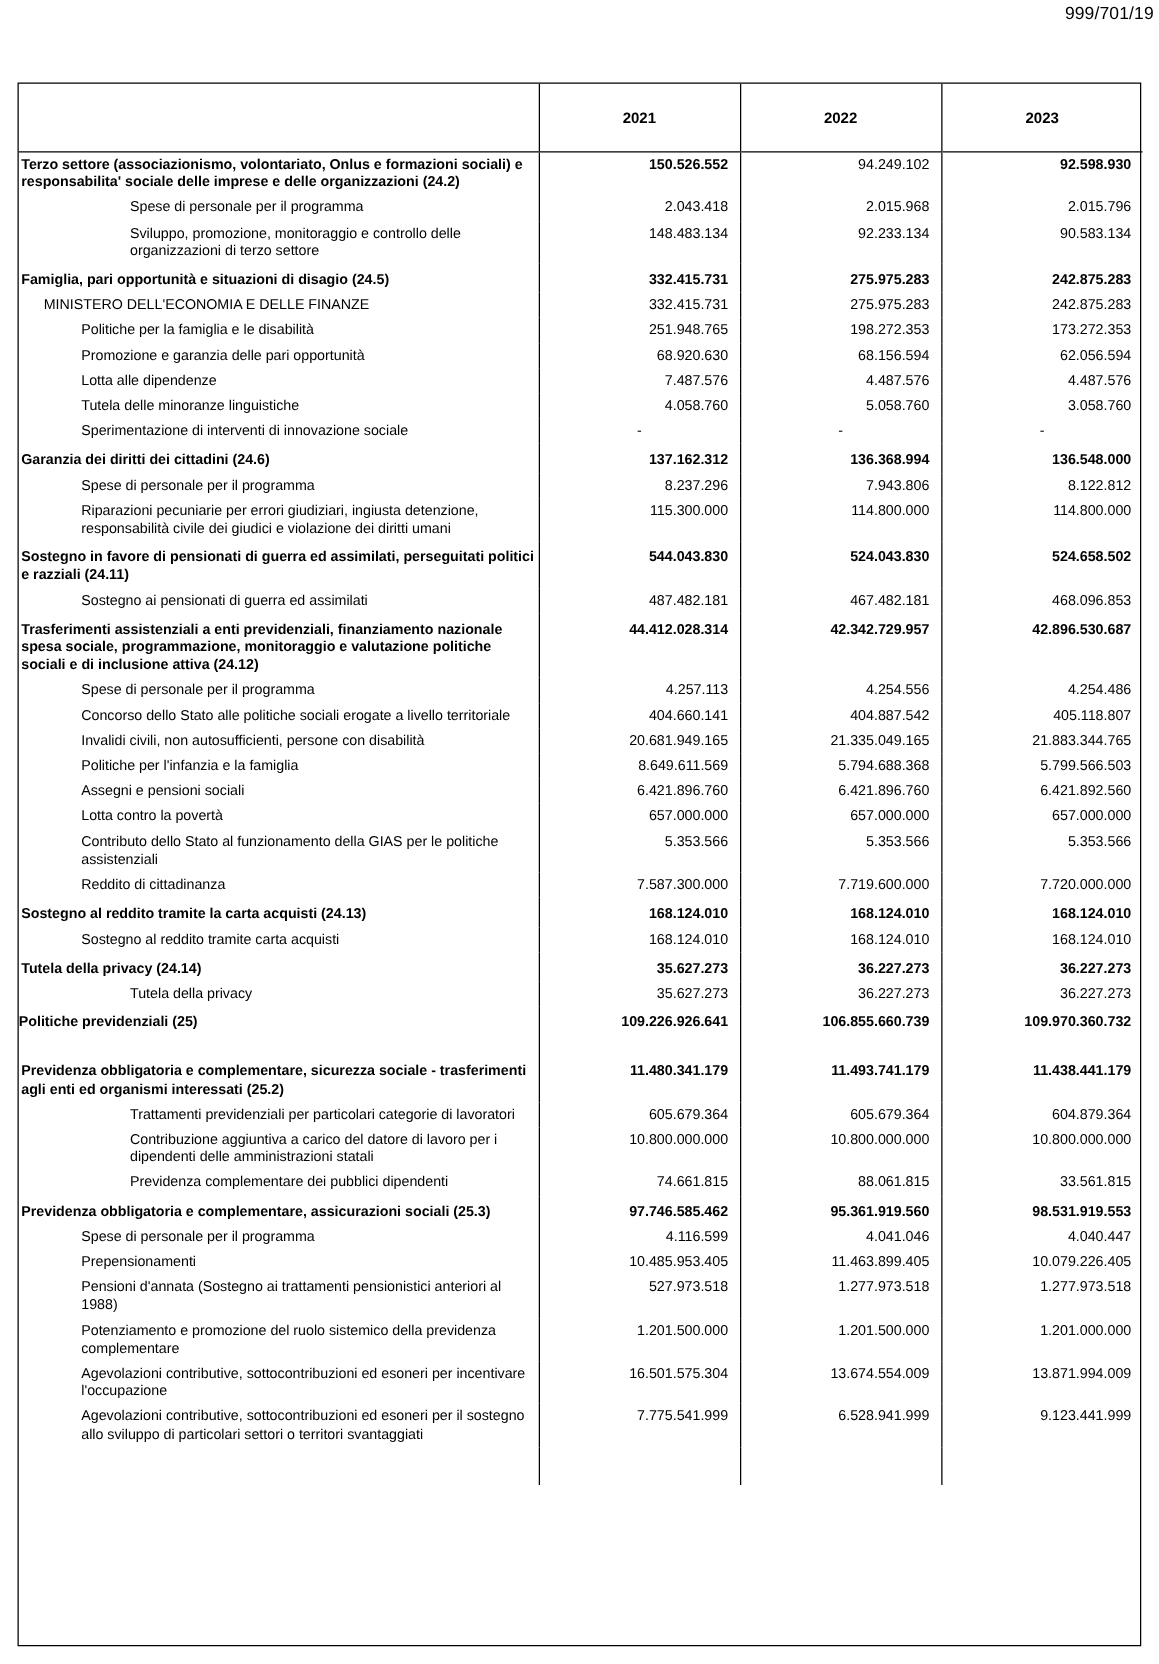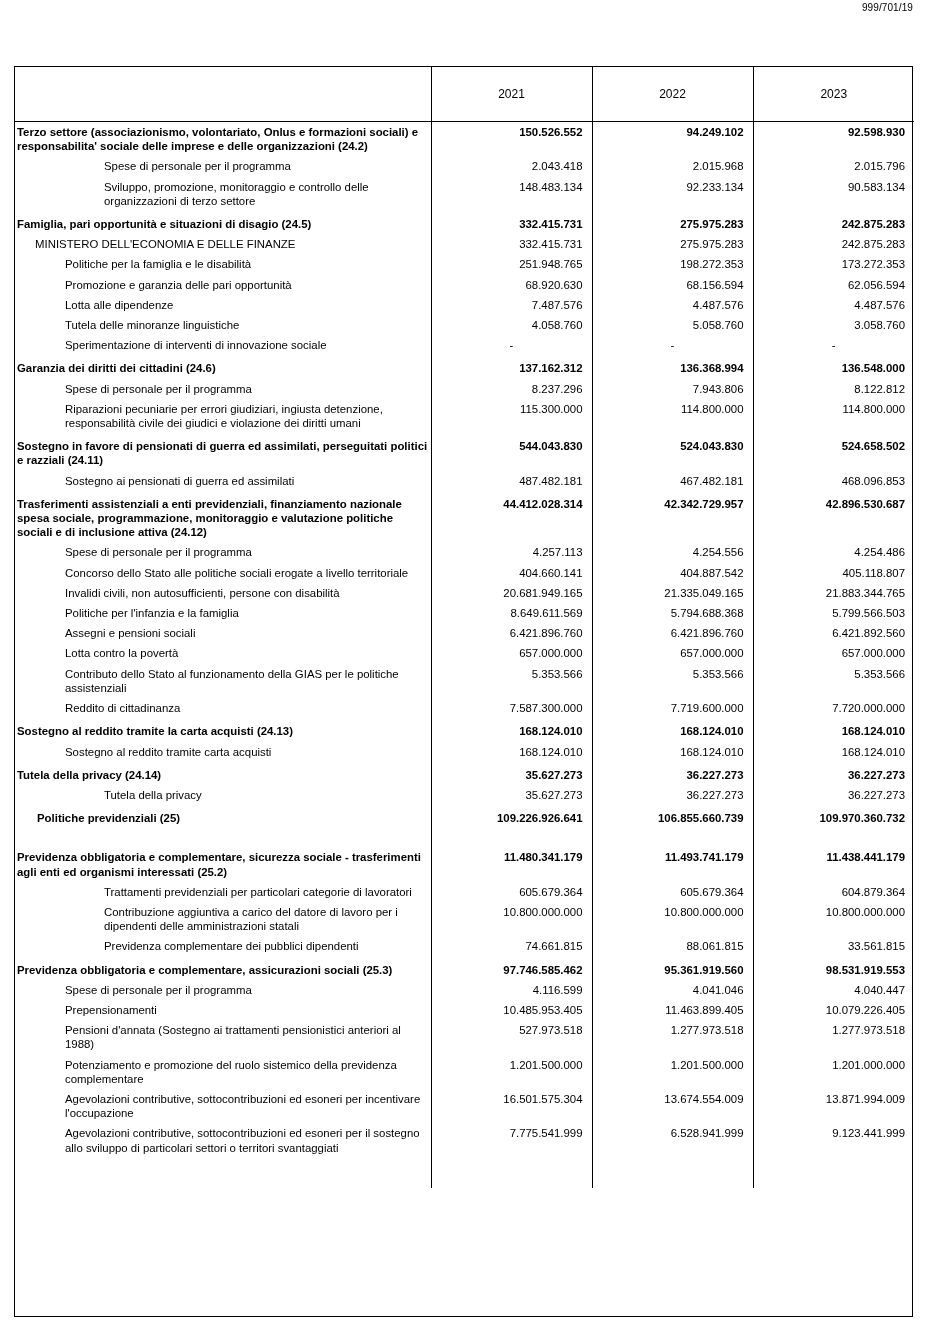--- a/index.html
+++ b/index.html
@@ -19,22 +19,22 @@
   }
   .page {
     position: relative;
     width: 927px;
     height: 1331px;
     box-sizing: border-box;
   }
   .doc-code {
     position: absolute;
     top: 2px;
-    right: 14px;
-    font-size: 10px;
+    right: 4px;
+    font-size: 14px;
     font-weight: 400;
     letter-spacing: 0.1px;
   }
   .doc-title {
     position: absolute;
     top: 22px;
     left: 0;
     width: 927px;
     text-align: center;
     font-size: 13.6px;
@@ -68,21 +68,21 @@
   table.budget .val,
   table.budget .valhead {
     border-left: 1.5px solid #000;
     text-align: right;
     padding-right: 9px;
     white-space: nowrap;
   }
   table.budget .valhead {
     text-align: center;
     padding-right: 0;
-    font-weight: normal;
+    font-weight: bold;
     font-size: 12px;
   }
   
   tr.head th {
     height: 54px;
     vertical-align: middle;
     border-bottom: 1.6px solid #000;
   }
   tr.head th.lbl { border: none; border-bottom: 1.6px solid #000; }
 
@@ -132,21 +132,21 @@
           <th class="valhead">2022</th>
           <th class="valhead">2023</th>
         </tr>
       </thead>
       <tbody id="tbody">
           <tr class="r">
             <td class="lbl">
               <span class="lbl-inner lvl0 bold">Terzo settore (associazionismo, volontariato, Onlus e formazioni sociali) e responsabilita' sociale delle imprese e delle organizzazioni (24.2)</span>
             </td>
             <td class="val" style="font-weight: bold;">150.526.552</td>
-            <td class="val" style="font-weight: bold;">94.249.102</td>
+            <td class="val" style="font-weight: normal;">94.249.102</td>
             <td class="val" style="font-weight: bold;">92.598.930</td>
           </tr>
           <tr class="r">
             <td class="lbl">
               <span class="lbl-inner lvl3">Spese di personale per il programma</span>
             </td>
             <td class="val">2.043.418</td>
             <td class="val">2.015.968</td>
             <td class="val">2.015.796</td>
           </tr>
@@ -353,21 +353,21 @@
           <tr class="r">
             <td class="lbl">
               <span class="lbl-inner lvl3">Tutela della privacy</span>
             </td>
             <td class="val">35.627.273</td>
             <td class="val">36.227.273</td>
             <td class="val">36.227.273</td>
           </tr>
           <tr class="r gap-small gap-top">
             <td class="lbl">
-              <span class="lbl-inner lvl0 bold" style="padding-left: 0px; margin-left: 22px;">Politiche previdenziali (25)</span>
+              <span class="lbl-inner lvl0 bold" style="padding-left: 0px;">Politiche previdenziali (25)</span>
             </td>
             <td class="val" style="font-weight: bold; margin-top: 11px;">109.226.926.641</td>
             <td class="val" style="font-weight: bold; padding-left: 48px;">106.855.660.739</td>
             <td class="val" style="font-weight: bold;">109.970.360.732</td>
           </tr>
           <tr class="spacer">
             <td></td>
             <td class="val"></td>
             <td class="val"></td>
             <td class="val"></td>

